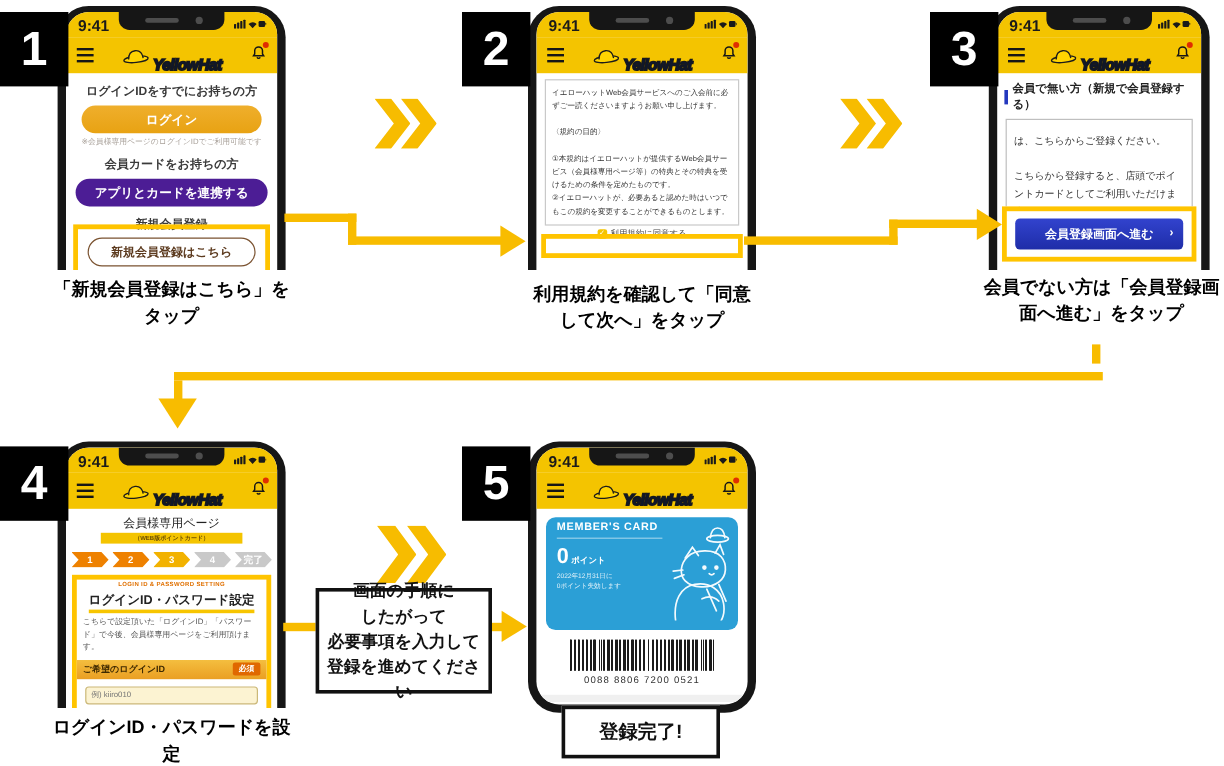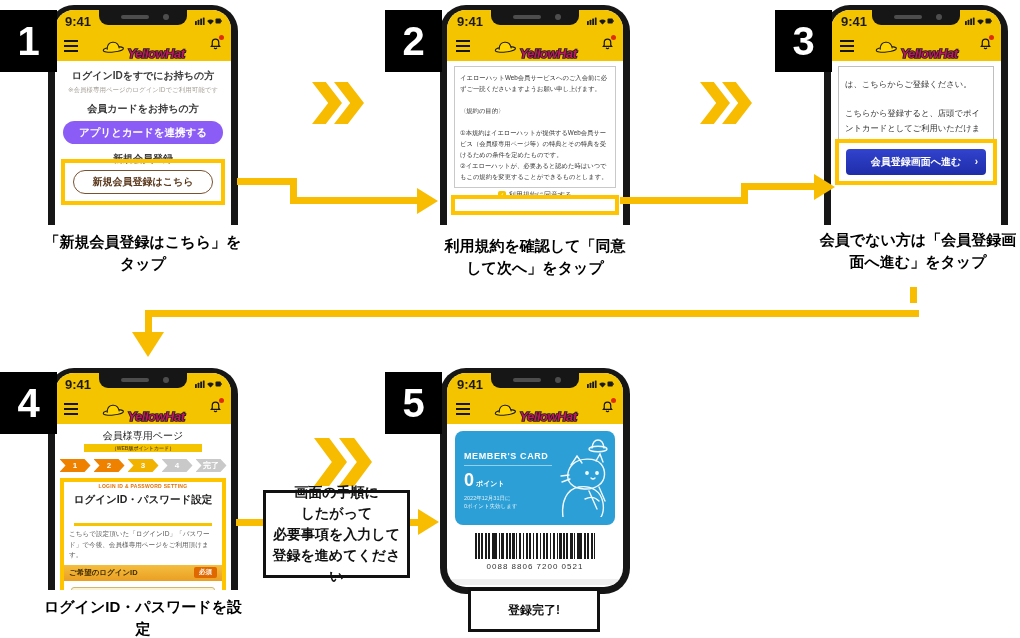--- a/index.html
+++ b/index.html
@@ -30,33 +30,33 @@
                  background:#4d4d4d; border-radius:2px; }
   .notch .cam { position:absolute; top:4px; right:18px; width:6px; height:6px;
                 background:#4d4d4d; border-radius:50%; }
 
   .appbar { background:#F4C400; height:30px; display:flex; align-items:center;
             justify-content:space-between; padding:0 9px; }
   .burger { display:flex; flex-direction:column; gap:2.5px; }
   .burger i { display:block; width:14px; height:2.5px; background:#161616; }
   .logo { display:flex; align-items:center; gap:3px; }
   .logo-text { font-style:italic; font-weight:900; font-size:13px; letter-spacing:-0.5px;
-               color:#be185d; -webkit-text-stroke:1.6px #1b1b1b; paint-order:stroke fill;margin-top:14px; }
+               color:#0f172a; -webkit-text-stroke:1.6px #1b1b1b; paint-order:stroke fill;margin-top:14px; }
   .bellwrap { position:relative; }
   .bellwrap .dot { position:absolute; top:-2px; right:-2px; width:5px; height:5px;
                    background:#E02D00; border-radius:50%; }
 
   
   .c { text-align:center; }
   .h-sm { font-size:10px; font-weight:700; color:#3a3a3a; }
   .pill-btn { margin:5px auto 0; width:150px; height:23px; border-radius:12px;
               display:flex; align-items:center; justify-content:center;
               font-size:10.5px; font-weight:700; color:#fff; }
   .gold { background:linear-gradient(#EFAF2C,#E8A213); }
-  .brown { background:#8b5cf6; width:160px; }
+  .brown { background:#4c1d95; width:160px; }
   .outline-btn { background:#fff; border:1.3px solid #7A5230; color:#5C3A1E;
                  width:100%; height:24px; border-radius:12px; display:flex;
                  align-items:center; justify-content:center; font-size:10px; font-weight:700; }
   .hl { border:4px solid #FFC400; }
   .tiny-note { font-size:6.5px; color:#A8A099; }
 
   
   .marker { background:linear-gradient(transparent 45%, #FFDE00 45%); padding:0 2px; }
   .terms { margin:5px 7px 0; border:1px solid #C9C9C9; padding:5px 5px;
            font-size:6.3px; line-height:1.75; color:#333; white-space:pre-line; }
@@ -84,34 +84,34 @@
               font-weight:700; color:#6B4E00; padding:1px 0; }
   .steps { display:flex; gap:3px; justify-content:center; margin-top:7px; }
   .steps i { display:block; width:31px; height:13px; color:#fff; font-style:normal;
              font-size:8px; font-weight:700; line-height:13px; text-align:center;
              clip-path:polygon(0 0,calc(100% - 6px) 0,100% 50%,calc(100% - 6px) 100%,0 100%,6px 50%); }
   .s-on { background:#EE8100; }
   .s-cur { background:#F2B200; }
   .s-off { background:#C9C9C9; }
   .form-en { font-size:5px; font-weight:700; color:#E07000; letter-spacing:.3px; }
   .form-title { display:inline-block; font-size:10.5px; font-weight:700; color:#222;
-                border-bottom:3px solid #F7C500; padding-bottom:16px; }
+                border-bottom:3px solid #F7C500; padding-bottom:1px; }
   .form-desc { margin:3px 5px 0; font-size:6.6px; line-height:1.6; color:#555; text-align:left; }
   .fieldbar { margin-top:4px; display:flex; justify-content:space-between; align-items:center;
               background:linear-gradient(#F4BE3F,#EA9F23); padding:2.5px 5px;
               font-size:7.5px; font-weight:700; color:#3F2A00;gap:35px; }
   .req { background:#E06800; color:#fff; font-size:6.5px; font-weight:700;
          padding:1px 5px; border-radius:2px; }
   .idinput { display:block; width:calc(100% - 14px); margin:6px 7px 2px; height:15px;
              background:#FCF3D2; border:1px solid #CBB878; border-radius:3px;
              font-size:6.5px; padding:0 4px; color:#8c8c8c; }
 
   
   .mcard { position:relative; margin:7px 8px 0; background:#2B9FD6; border-radius:8px;
-           padding:20px 9px; height:94px; color:#fff; overflow:hidden; }
+           padding:3px 9px; height:94px; color:#fff; overflow:hidden; }
   .mc-title { font-size:9px; letter-spacing:.6px; font-weight:600; }
   .mc-div { margin-top:4px; width:62%; height:1px; background:rgba(255,255,255,.5); }
   .mc-points { margin-top:4px; display:flex; align-items:baseline; gap:2px; }
   .mc-zero { font-size:18px; font-weight:900; }
   .mc-unit { font-size:7px; font-weight:700; }
   .mc-exp { margin-top:3px; font-size:5.5px; line-height:1.5; color:rgba(255,255,255,.85);
             white-space:pre-line; }
   .mascot { position:absolute; right:2px; top:8px; }
   .barcode { margin:8px auto 0; width:120px; height:26px; background-color:#fff;
              background-image:repeating-linear-gradient(90deg,#1a1a1a 0 1.6px,transparent 1.6px 3.4px),
@@ -133,21 +133,21 @@
   .chev i + i { margin-left:-8px; }
   .chev.big i { width:33px; height:48px; }
 
   
   .caption { position:absolute; text-align:center; font-size:15px; font-weight:800;
              color:#000; line-height:1.45; z-index:6; }
   .note-box { position:absolute; background:#fff; border:3.5px solid #111;
               display:flex; align-items:center; justify-content:center; text-align:center;
               z-index:12; }
   .note-box .txt { font-size:14px; font-weight:700; line-height:1.5; color:#111; }
-  .done-box { font-size:12px; font-weight:900; color:#111; }
+  .done-box { font-size:16px; font-weight:900; color:#111; }
 </style>
 </head>
 <body>
 
 <div class="canvas">
 
   <div class="badge" style="left:0;top:10px">1</div>
   <div class="badge" style="left:385px;top:10px">2</div>
   <div class="badge" style="left:775px;top:10px">3</div>
   <div class="badge" style="left:0;top:372px">4</div>
@@ -189,20 +189,21 @@
         <span class="bellwrap">
           <svg width="13" height="14" viewBox="0 0 16 16">
               <path d="M8 2a4 4 0 0 0-4 4v3.2L2.8 11h10.4L12 9.2V6a4 4 0 0 0-4-4z" fill="none" stroke="#161616" stroke-width="1.5"></path>
               <path d="M6.4 12.6a1.7 1.7 0 0 0 3.2 0" fill="none" stroke="#161616" stroke-width="1.5"></path>
             </svg>
           <span class="dot"></span>
         </span>
       </div>
 
       <div class="c h-sm" style="margin-top:8px">ログインIDをすでにお持ちの方</div>
+      <div class="pill-btn gold">ログイン</div>
       <div class="c tiny-note" style="margin-top:3px">※会員様専用ページのログインIDでご利用可能です</div>
       <div class="c h-sm" style="margin-top:7px">会員カードをお持ちの方</div>
       <div class="pill-btn brown">アプリとカードを連携する</div>
       <div class="c h-sm" style="margin-top:8px">新規会員登録</div>
       <div class="hl" style="margin:-7px 6px 0;padding:7px 8px;position:relative;z-index:2;background:transparent">
         <div class="outline-btn">新規会員登録はこちら</div>
       </div>
 
     </div>
   </div>
@@ -300,20 +301,24 @@
         </span>
         <span class="bellwrap">
           <svg width="13" height="14" viewBox="0 0 16 16">
               <path d="M8 2a4 4 0 0 0-4 4v3.2L2.8 11h10.4L12 9.2V6a4 4 0 0 0-4-4z" fill="none" stroke="#161616" stroke-width="1.5"></path>
               <path d="M6.4 12.6a1.7 1.7 0 0 0 3.2 0" fill="none" stroke="#161616" stroke-width="1.5"></path>
             </svg>
           <span class="dot"></span>
         </span>
       </div>
 
+      <div class="p3-head">
+        <span class="bluebar"></span>
+        <span>会員で無い方（新規で会員登録する）</span>
+      </div>
       <div class="p3-box"><span style="display:block;margin-top:4px">は、こちらからご登録ください。
 
 こちらから登録すると、店頭でポイントカードとしてご利用いただけます。</span></div>
       <div class="hl" style="margin:-14px 4px 0;padding:6px 7px;position:relative;z-index:2;background:#fff">
         <div class="blue-btn">
           <span>会員登録画面へ進む</span>
           <span class="btn-arrow">›</span>
         </div>
       </div>
 

